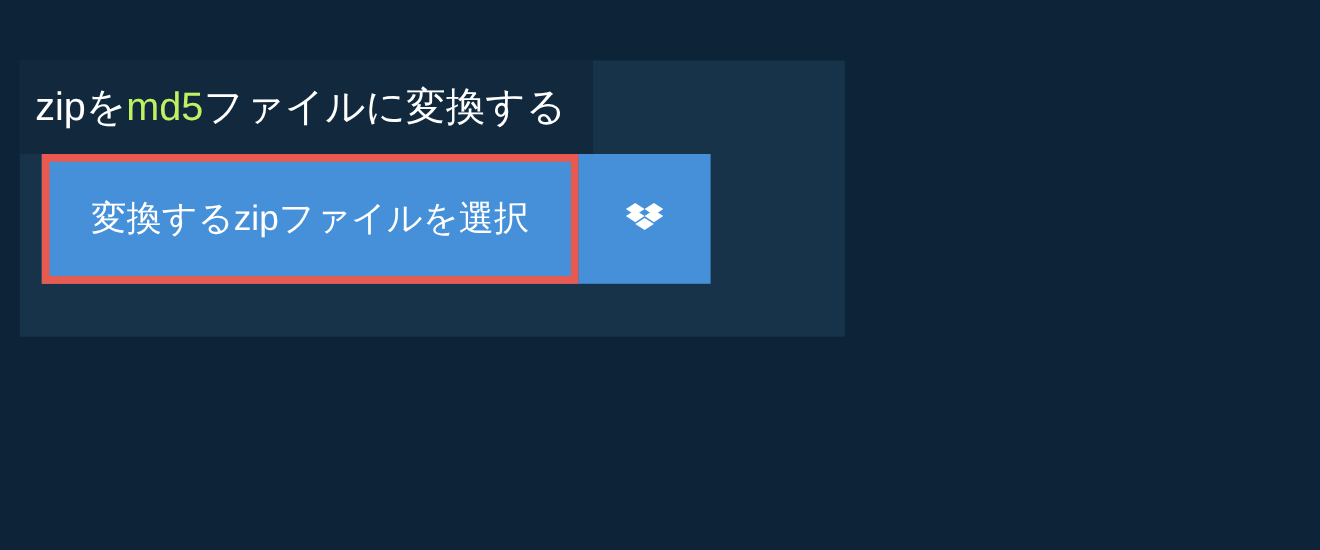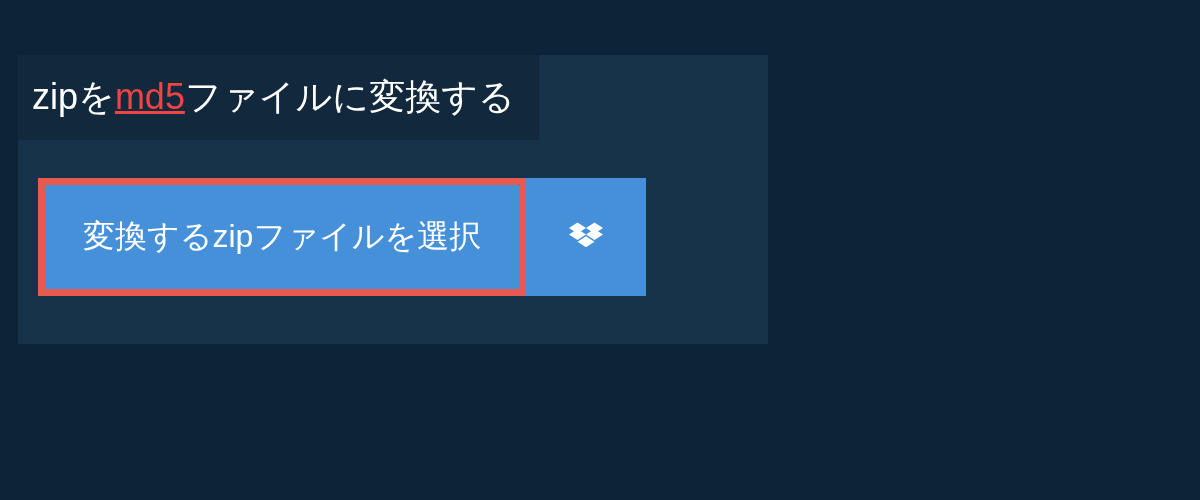--- a/index.html
+++ b/index.html
@@ -25,27 +25,25 @@
       background-color: #11283d;
       display: inline-block;
       padding: 18px 24px 18px 14px;
     }
     .title-text {
       font-size: 36px;
       color: #ffffff;
       font-weight: 400;
     }
     .title-text .highlight {
-      color: #ef4444;
-      text-decoration: underline;
+      color: #bef264;
     }
     .button-row {
       display: flex;
       gap: 0;
-      margin-top: 38px;
       margin-left: 20px;
     }
     .select-button {
       background-color: #4590d9;
       border: 7px solid #e85a4f;
       color: #ffffff;
       font-size: 32px;
       font-weight: 400;
       padding: 30px 38px;
       cursor: pointer;

